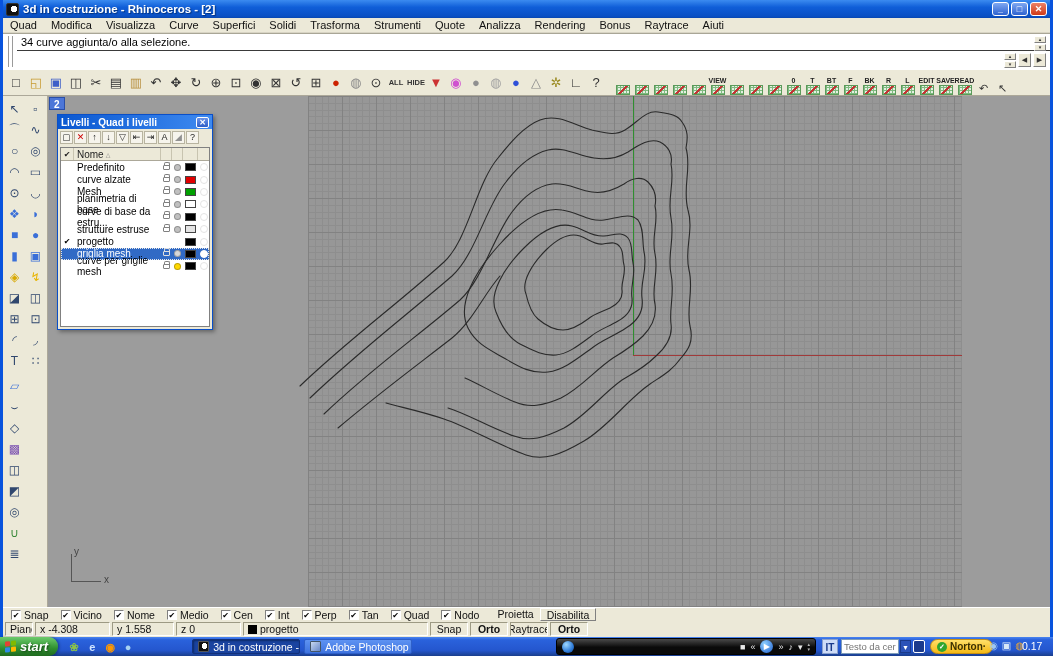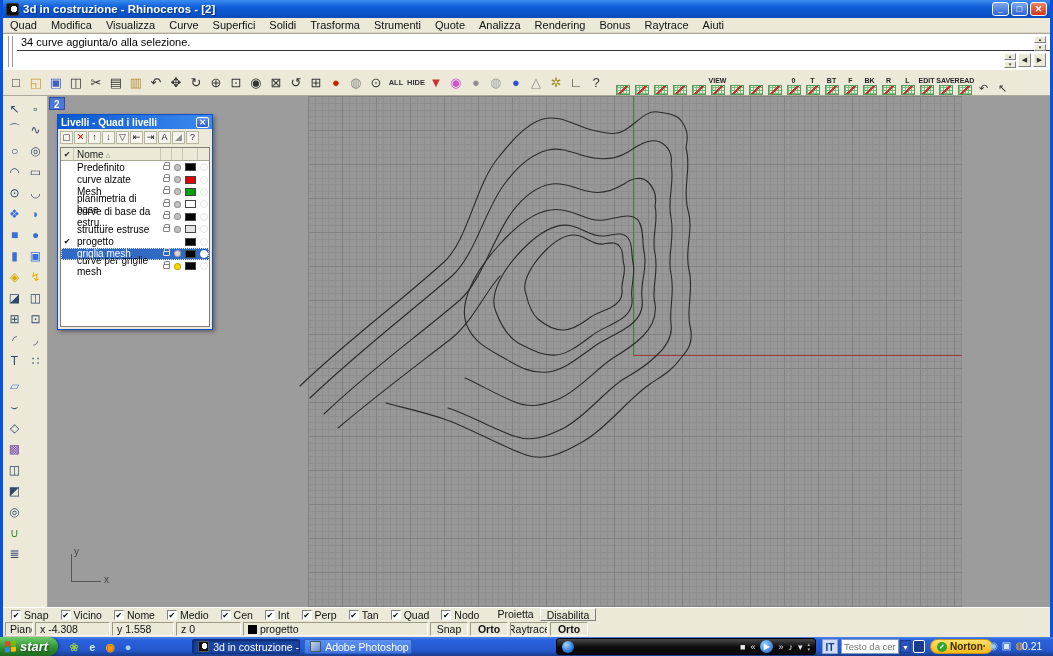--- a/index.html
+++ b/index.html
@@ -680,15 +680,15 @@
     <span class="norton">
       <span class="norton-check">✓</span>
       <span>Norton·</span>
     </span>
     <span class="tray">
 
     <span class="tray-ic" style="color: rgb(158, 199, 240);">◉</span>
         <span class="tray-ic" style="color: rgb(216, 232, 248);">▣</span>
         <span class="tray-ic" style="color: rgb(240, 168, 48);">◍</span>
       </span>
-    <span class="clock">0.21</span>
+    <span class="clock">0.17</span>
   </div>
 </div>
 
 </body></html>

